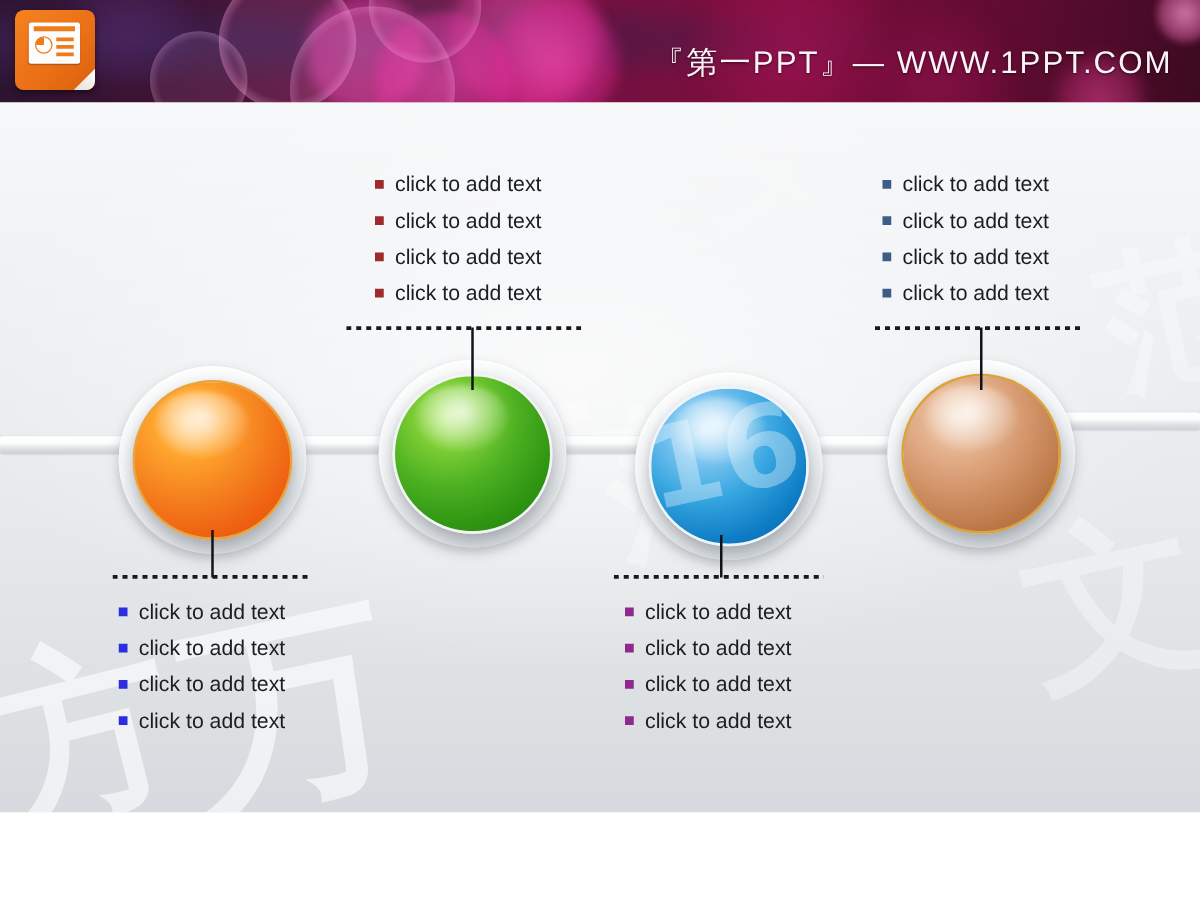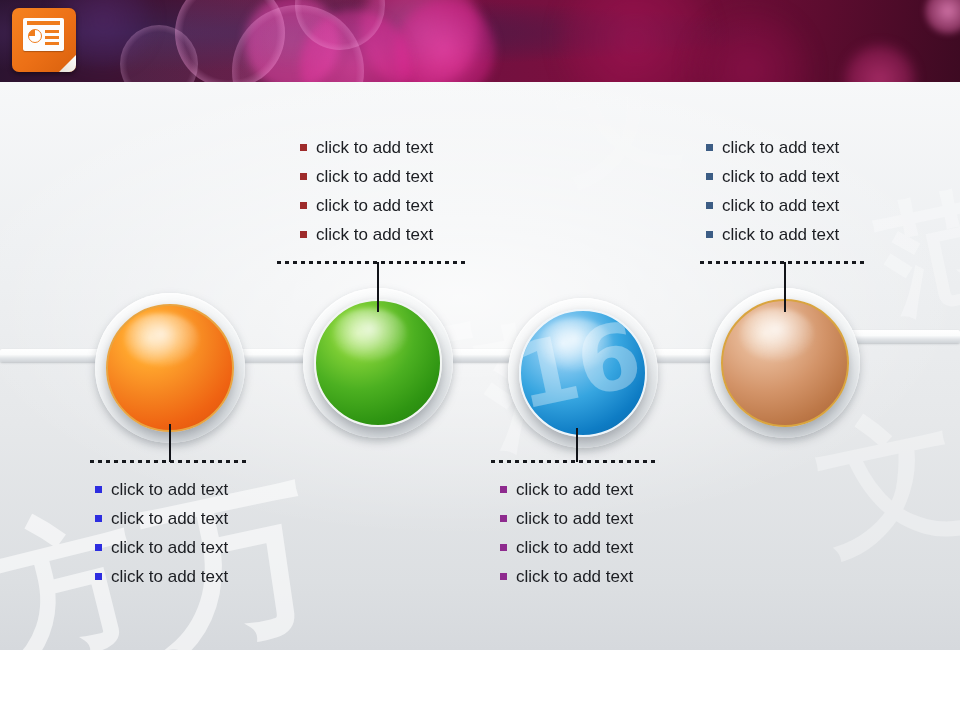--- a/index.html
+++ b/index.html
@@ -205,20 +205,21 @@
       <div class="logo-card">
         <div class="logo-bar"></div>
         <div class="logo-pie"></div>
         <div class="logo-line" style="top:12px"></div>
         <div class="logo-line" style="top:18px"></div>
         <div class="logo-line" style="top:24px"></div>
       </div>
       <div class="logo-fold"></div>
     </div>
 
+    <div class="banner-text">『第一PPT』—  WWW.1PPT.COM</div>
   </div>
 
   <div class="body-bg">
     <div class="wm wm-g">文</div>
     <div class="wm wm-c">一</div>
     <div class="wm wm-d">范</div>
     <div class="wm wm-f">范</div>
     <div class="wm wm-e">文</div>
     <div class="wm wm-a">方</div>
     <div class="wm wm-b">万</div>

